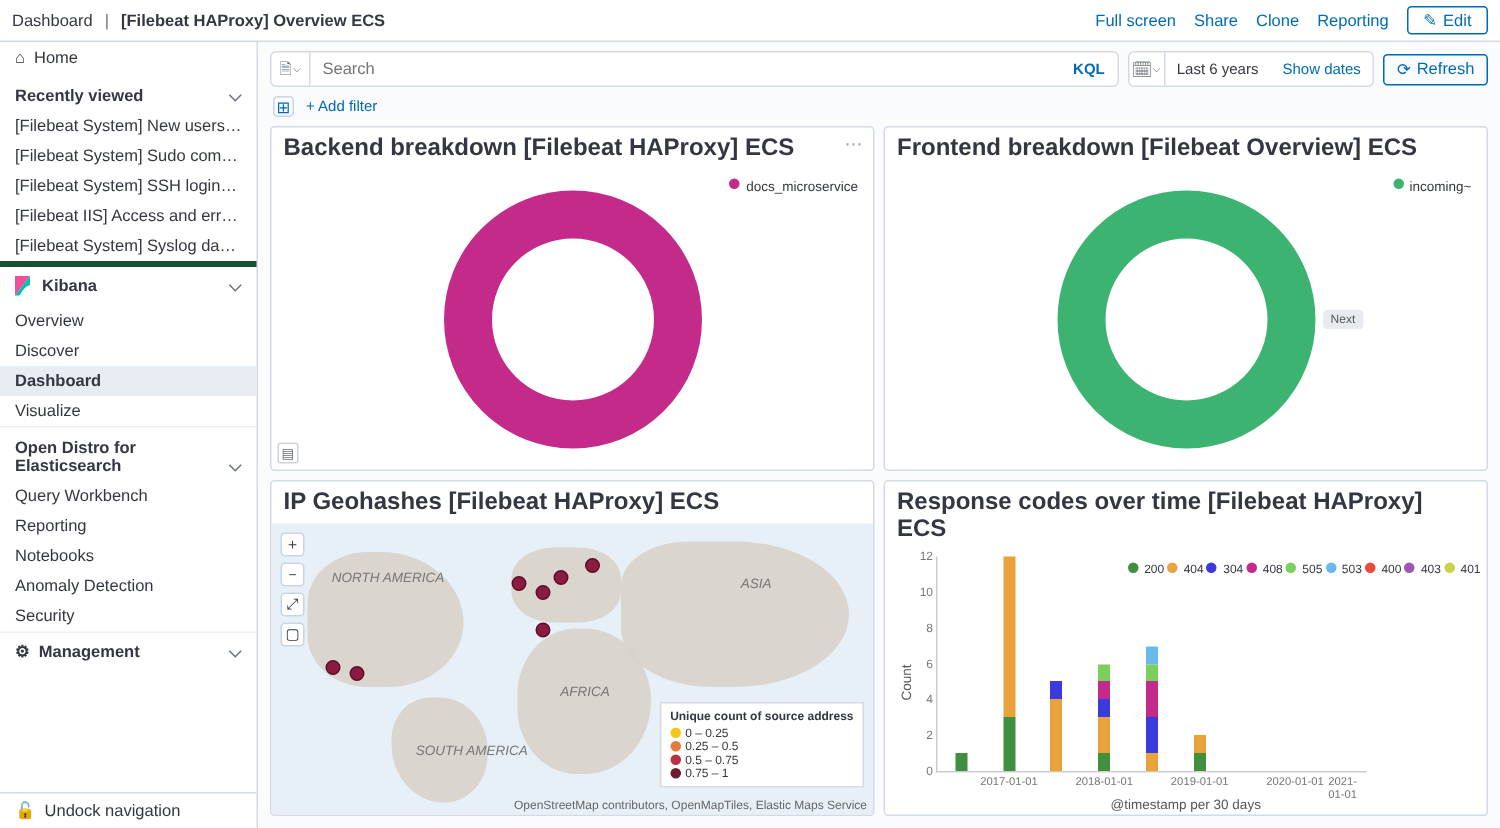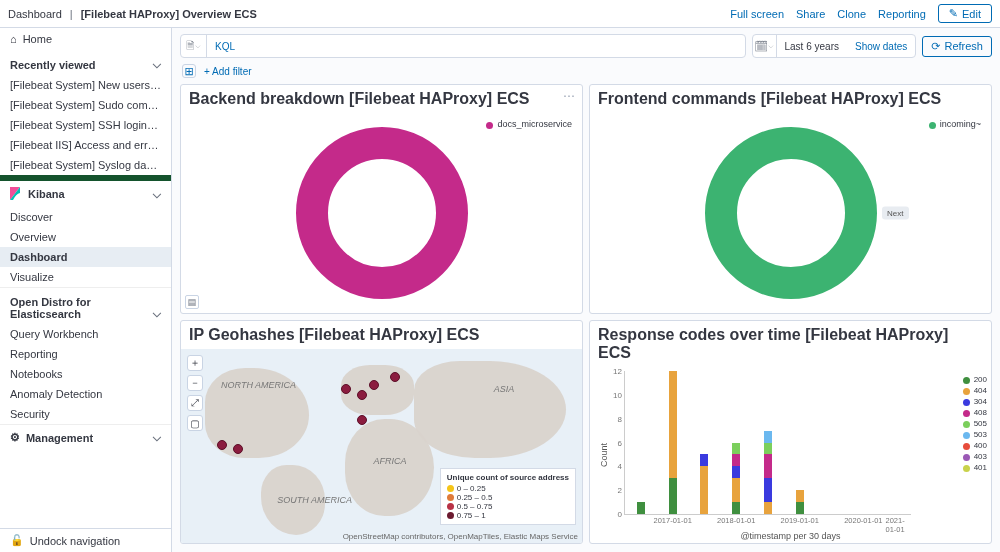--- a/index.html
+++ b/index.html
@@ -21,62 +21,62 @@
 .chev { margin-left: auto; color: #69707d; }
 .side-sub { padding: 4px 10px 4px 10px; color: #343741; cursor: pointer; white-space: nowrap; overflow: hidden; text-overflow: ellipsis; }
 .side-sub.active { background: #e7edf3; font-weight: 600; }
 .side-footer { margin-top: auto; border-top: 1px solid #d3dae6; }
 
 .main { flex: 1; display: flex; flex-direction: column; background: #fafbfd; overflow: hidden; }
 .searchrow { display: flex; gap: 6px; padding: 6px 8px; align-items: center; }
 .querybox { flex: 1; display: flex; align-items: center; border: 1px solid #d3dae6; border-radius: 4px; background: #fff; height: 24px; }
 .qb-icon { width: 26px; display: flex; align-items: center; justify-content: center; border-right: 1px solid #d3dae6; height: 100%; color: #69707d; gap: 1px; font-size: 10px; }
 .qb-input { flex: 1; border: none; padding: 0 8px; font-size: 11px; color: #69707d; background: transparent; }
-.qb-kql { padding: 0 8px; color: #006bb4; font-size: 10px; font-weight: 400; }
+.qb-kql { padding: 0 8px; color: #006bb4; font-size: 10px; font-weight: 700; }
 .timebox { display: flex; align-items: center; border: 1px solid #d3dae6; border-radius: 4px; background: #fff; height: 24px; }
 .tb-cal { width: 24px; display: flex; align-items: center; justify-content: center; border-right: 1px solid #d3dae6; height: 100%; color: #69707d; font-size: 11px; }
 .tb-text { padding: 0 8px; font-size: 10px; }
 .tb-show { padding: 0 8px; color: #006bb4; font-size: 10px; }
 .refresh { border: 1px solid #006bb4; color: #006bb4; padding: 3px 8px; border-radius: 3px; display: flex; gap: 4px; align-items: center; cursor: pointer; }
 .filterrow { padding: 0 10px 6px; display: flex; gap: 8px; align-items: center; }
 .filterrow .addf { color: #006bb4; cursor: pointer; font-size: 10px; text-align: center; }
 .filtericon { color:#006bb4; font-size:11px; cursor:pointer; width:14px; height:14px; border:1px solid #c9d4e4; border-radius:3px; display:flex; align-items:center; justify-content:center; }
 
 .grid { flex: 1; display: grid; grid-template-columns: 1fr 1fr; grid-template-rows: 230px 1fr; gap: 6px; padding: 0 8px 8px; overflow: hidden; }
 .panel { background: #fff; border: 1px solid #d3dae6; border-radius: 3px; display: flex; flex-direction: column; position: relative; overflow: hidden; }
 .panel-title { padding: 5px 8px; font-size: 16px; font-weight: 600; color: #343741; }
 .panel-opts { position: absolute; top: 4px; right: 6px; color: #98a2b3; cursor: pointer; font-size: 12px; letter-spacing: 1px; }
 .panel-body { flex: 1; position: relative; }
 .panel-table-icon { position:absolute; bottom:4px; left:4px; width:14px; height:14px; border:1px solid #c9d4e4; border-radius:2px; display:flex; align-items:center; justify-content:center; font-size:9px; color:#69707d; cursor:pointer; background:#fff; }
 
 .donut { position: absolute; top: 50%; left: 50%; transform: translate(-50%, -50%); }
 .donut svg { display: block; }
 .legend { position: absolute; top: 6px; right: 10px; display: flex; flex-direction: column; gap: 3px; font-size: 9px; }
-.lgitem { display: flex; align-items: flex-end; gap: 4px; }
+.lgitem { display: flex; align-items: flex-start; gap: 4px; }
 .lgdot { width: 7px; height: 7px; border-radius: 50%; }
 .nextpill { position:absolute; right:-28px; top:50%; transform:translateY(-50%); background:#e8ecf1; border-radius:3px; padding:2px 5px; font-size:8px; color:#555; }
 
 .mapbox { position: relative; width: 100%; height: 100%; background: #e8f0f7; overflow: hidden; }
 .continent { position: absolute; background: #d9d3cc; opacity: 0.95; }
 .cl { position: absolute; font-size: 9px; color: #777; font-style: italic; }
 .geo { position: absolute; width: 10px; height: 10px; border-radius: 50%; background: #8b1c3f; border: 1px solid #5c0f28; }
 .mapctrl { position: absolute; left: 6px; top: 6px; display: flex; flex-direction: column; gap: 4px; }
 .mcbtn { width: 16px; height: 16px; background: #fff; border: 1px solid #c9d4e4; border-radius: 3px; display: flex; align-items: center; justify-content: center; font-size: 10px; cursor: pointer; }
 .maplegend { position:absolute; right:6px; bottom:18px; background:#fff; border:1px solid #d3dae6; padding:4px 6px; font-size:8px; }
 .maplegend .mlrow { display:flex; align-items:center; gap:3px; }
 .mapattr { position: absolute; bottom: 2px; right: 4px; font-size: 8px; color: #666; }
 
 .chart { position: absolute; left: 34px; right: 80px; top: 4px; bottom: 28px; border-left: 1px solid #ccc; border-bottom: 1px solid #ccc; }
 .ylabel { position: absolute; left: 2px; top: 50%; transform: translateY(-50%) rotate(-90deg); font-size: 9px; color: #555; }
 .xlabel { position: absolute; bottom: 2px; left: 50%; transform: translateX(-50%); font-size: 9px; color: #555; }
 .ytick { position: absolute; font-size: 8px; color: #777; right: calc(100% + 3px); transform: translateY(50%); }
 .xtick { position: absolute; font-size: 7.5px; color: #777; top: calc(100% + 2px); transform: translateX(-50%); }
 .barcol { position: absolute; bottom: 0; width: 8px; display: flex; flex-direction: column-reverse; }
 .barseg { width: 100%; }
-.clegend { position: absolute; right: 4px; top: 8px; display: flex; flex-direction: column; gap: 2px; font-size: 8px; }
+.clegend { position: absolute; right: 4px; top: 8px; display: flex; flex-direction: row; gap: 2px; font-size: 8px; }
 </style>
 </head>
 <body>
 
 <div class="app">
   <div class="topbar">
     <span class="crumb">Dashboard</span>
     <span class="sep">|</span>
     <span class="crumb" style="font-weight:600">[Filebeat HAProxy] Overview ECS</span>
     <div class="topbar-right">
@@ -102,31 +102,31 @@
         <span class="chev">⌵</span>
       </div>
       <div id="recent-list">
           <div class="side-sub">[Filebeat System] New users and group…</div>
           <div class="side-sub">[Filebeat System] Sudo commands ECS</div>
           <div class="side-sub">[Filebeat System] SSH login attempts E…</div>
           <div class="side-sub">[Filebeat IIS] Access and error logs ECS</div>
           <div class="side-sub">[Filebeat System] Syslog dashboard ECS</div>
         </div>
 
-      <div class="side-head" style="border-top:6px solid #14532d;">
+      <div class="side-head" style="border-top:4px solid #14532d;">
         <svg width="12" height="14" viewBox="0 0 12 14">
             <path d="M0 0 L10 0 L0 13 Z" fill="#f04e98"></path>
             <path d="M0 13 L10 0 L10 6 Q6 7 3 13 Z" fill="#00bfb3"></path>
           </svg>
         <span>Kibana</span>
         <span class="chev">⌵</span>
       </div>
       <div id="kibana-list">
+          <div class="side-sub">Overview</div>
           <div class="side-sub">Discover</div>
-          <div class="side-sub">Overview</div>
           <div class="side-sub active">Dashboard</div>
           <div class="side-sub">Visualize</div>
         </div>
 
       <div class="side-group" style="border-top:1px solid #eee;">
         <span>Open Distro for Elasticsearch</span>
         <span class="chev">⌵</span>
       </div>
       <div id="od-list">
           <div class="side-sub">Query Workbench</div>
@@ -150,20 +150,21 @@
       </div>
     </div>
 
     <div class="main">
       <div class="searchrow">
         <div class="querybox">
           <div class="qb-icon">
               <span>🗎</span>
               <span style="font-size:7px;">⌵</span>
             </div>
+          <input class="qb-input" placeholder="Search" style="">
           <div class="qb-kql">KQL</div>
         </div>
         <div class="timebox">
           <div class="tb-cal">🗓<span style="font-size:7px;">⌵</span></div>
           <div class="tb-text">Last 6 years</div>
           <div class="tb-show">Show dates</div>
         </div>
         <div class="refresh">
           <span>⟳</span>
           <span>Refresh</span>
@@ -189,21 +190,21 @@
                 <div class="lgitem">
                   <span class="lgdot" style="background:#c42a8a"></span>
                   <span>docs_microservice</span>
                 </div>
               </div>
           </div>
           <div class="panel-table-icon">▤</div>
         </div>
 
         <div class="panel">
-          <div class="panel-title">Frontend commands [Filebeat HAProxy] ECS</div>
+          <div class="panel-title">Frontend breakdown [Filebeat Overview] ECS</div>
           <div class="panel-body">
             <div class="donut" style="position:absolute;">
               <svg width="180" height="180">
                   <circle cx="90" cy="90" r="70" fill="none" stroke="#3cb371" stroke-width="32"></circle>
                 </svg>
               <div class="nextpill">Next</div>
             </div>
             <div class="legend" id="lg2">
                 <div class="lgitem">
                   <span class="lgdot" style="background:#3cb371"></span>

